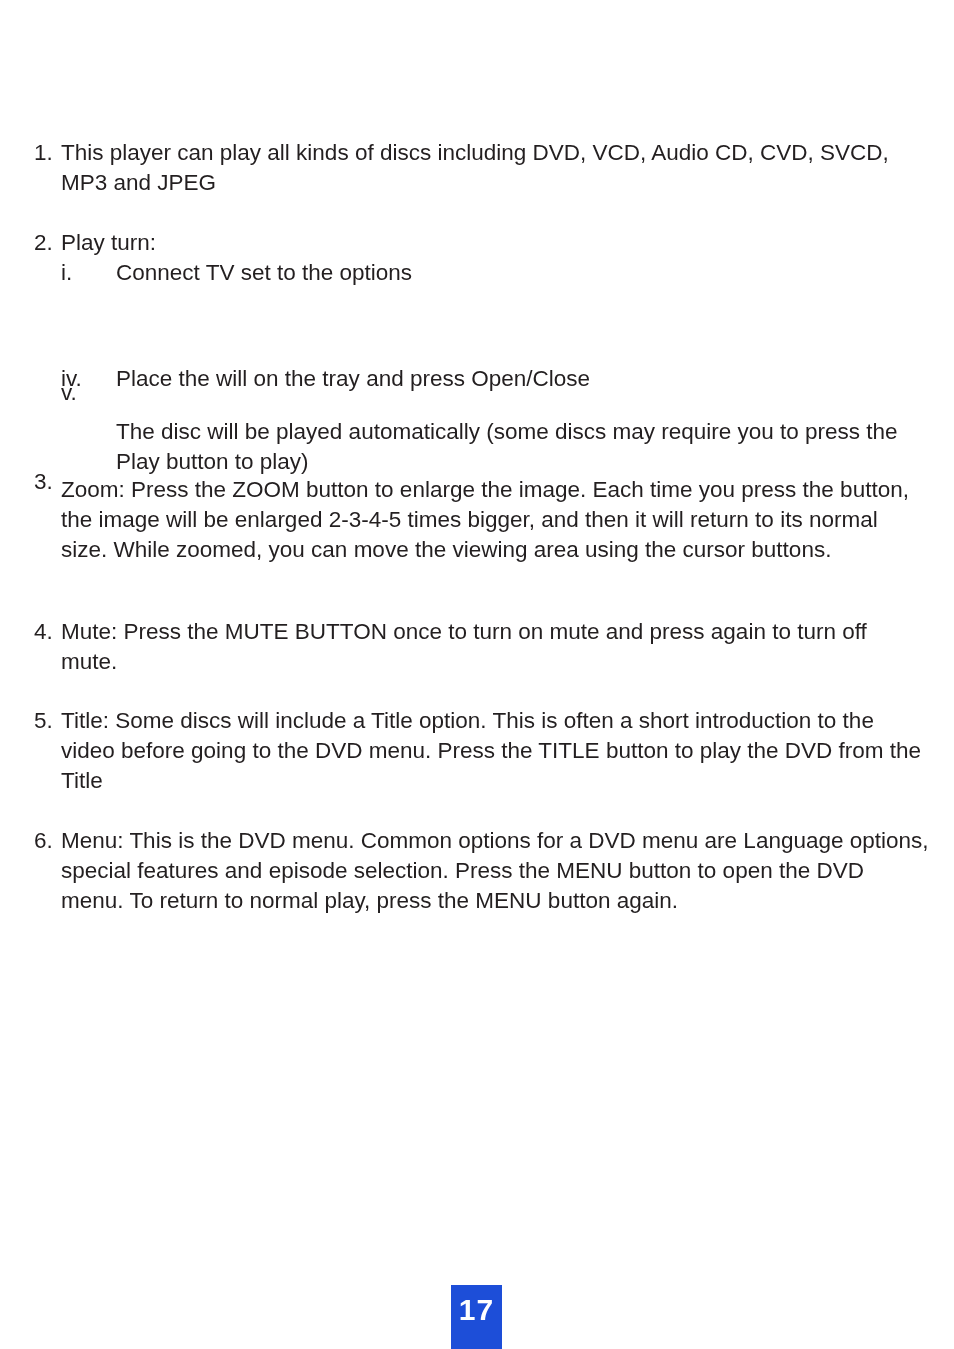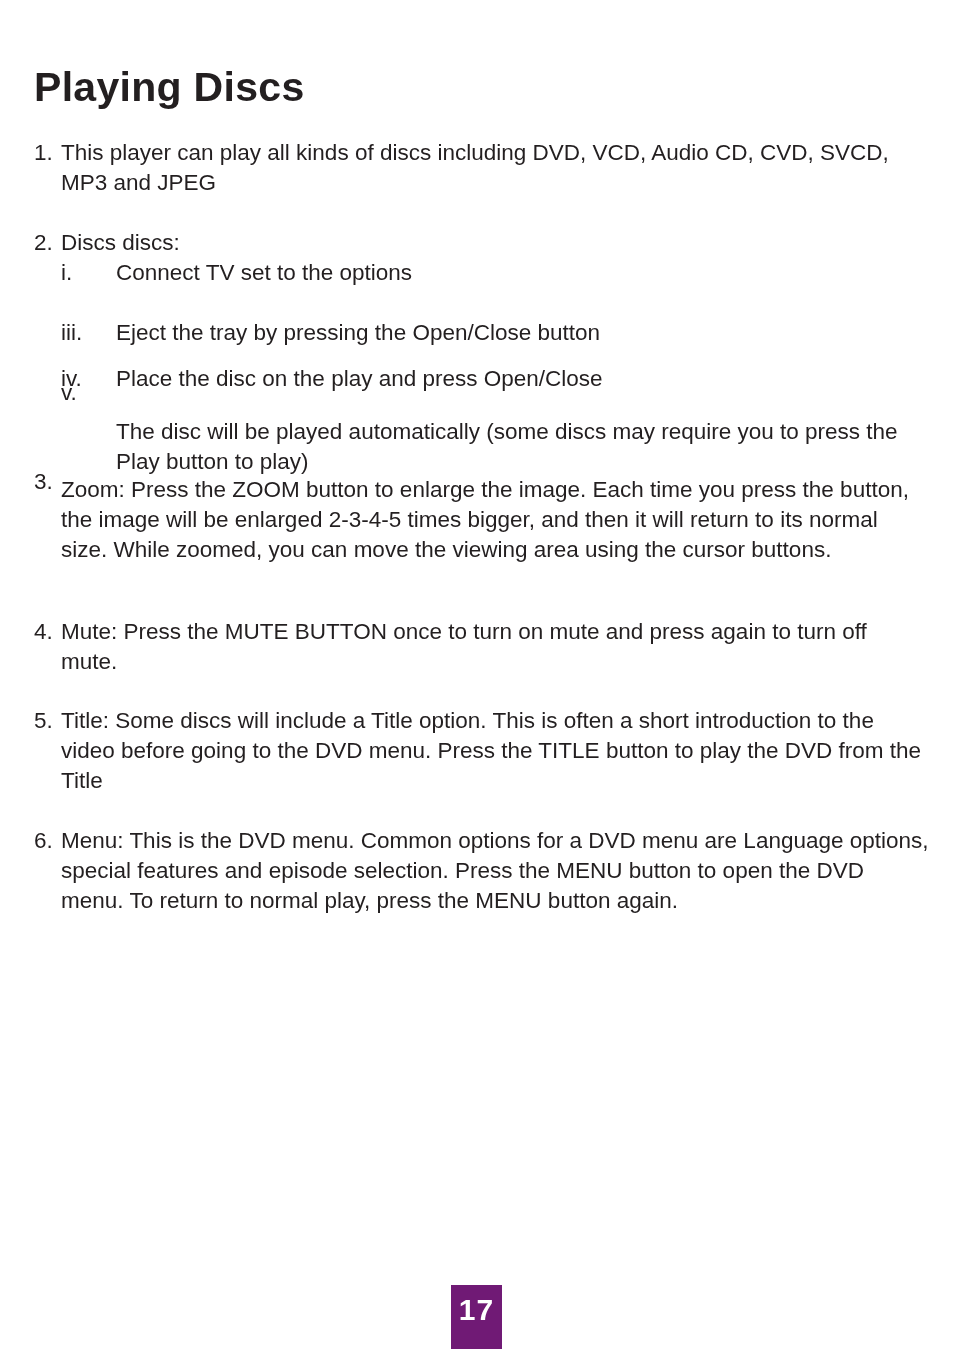--- a/index.html
+++ b/index.html
@@ -15,53 +15,48 @@
       line-height: 30px; color: #231f20; font-weight: normal;
     }
     .item { position: absolute; left: 34px; width: 900px; }
     .item .num { position: absolute; left: 0; top: 0; }
     .item .txt { margin-left: 27px; display: block; }
     .sub { position: absolute; left: 61px; width: 860px; }
     .sub .roman { position: absolute; left: 0; top: 0; }
     .sub .stxt { margin-left: 55px; display: block; }
     .page-num {
       position: absolute; left: 451px; top: 1285px; width: 51px; height: 64px;
-      background: #701a75; color: #ffffff;
+      background: #1d4ed8; color: #ffffff;
       font-family: "Liberation Sans", sans-serif; font-weight: bold;
       font-size: 30px; line-height: 50px; text-align: center; letter-spacing: 1px;
     }
   </style>
 </head>
 <body>
 
 <div class="page">
 
-  <h1 class="title">Playing Discs</h1>
 
   <div class="item body-text" style="top:138px;">
     <span class="num">1.</span>
     <span class="txt" style="width:870px;">This player can play all kinds of discs including DVD, VCD, Audio CD, CVD, SVCD, MP3 and JPEG</span>
   </div>
 
   <div class="item body-text" style="top:228px;">
     <span class="num">2.</span>
-    <span class="txt">Discs discs:</span>
+    <span class="txt">Play turn:</span>
   </div>
 
   <div class="sub body-text" style="top:258px;">
     <span class="roman">i.</span>
     <span class="stxt">Connect TV set to the options</span>
   </div>
-  <div class="sub body-text" style="top:318px;">
-    <span class="roman">iii.</span>
-    <span class="stxt">Eject the tray by pressing the Open/Close button</span>
-  </div>
   <div class="sub body-text" style="top:364px;">
     <span class="roman">iv.</span>
-    <span class="stxt">Place the disc on the play and press Open/Close</span>
+    <span class="stxt">Place the will on the tray and press Open/Close</span>
   </div>
   <div class="sub body-text" style="top:378px;">
     <span class="roman">v.</span>
     <span class="stxt" style="width:800px;margin-top:39px;">The disc will be played automatically (some discs may require you to press the Play button to play)</span>
   </div>
 
   <div class="item body-text" style="top:467px;">
     <span class="num">3.</span>
     <span class="txt" style="width:865px;margin-top:8px;">Zoom: Press the ZOOM button to enlarge the image. Each time you press the button, the image will be enlarged 2-3-4-5 times bigger, and then it will return to its normal size.  While zoomed, you can move the viewing area using the cursor buttons.</span>
   </div>

